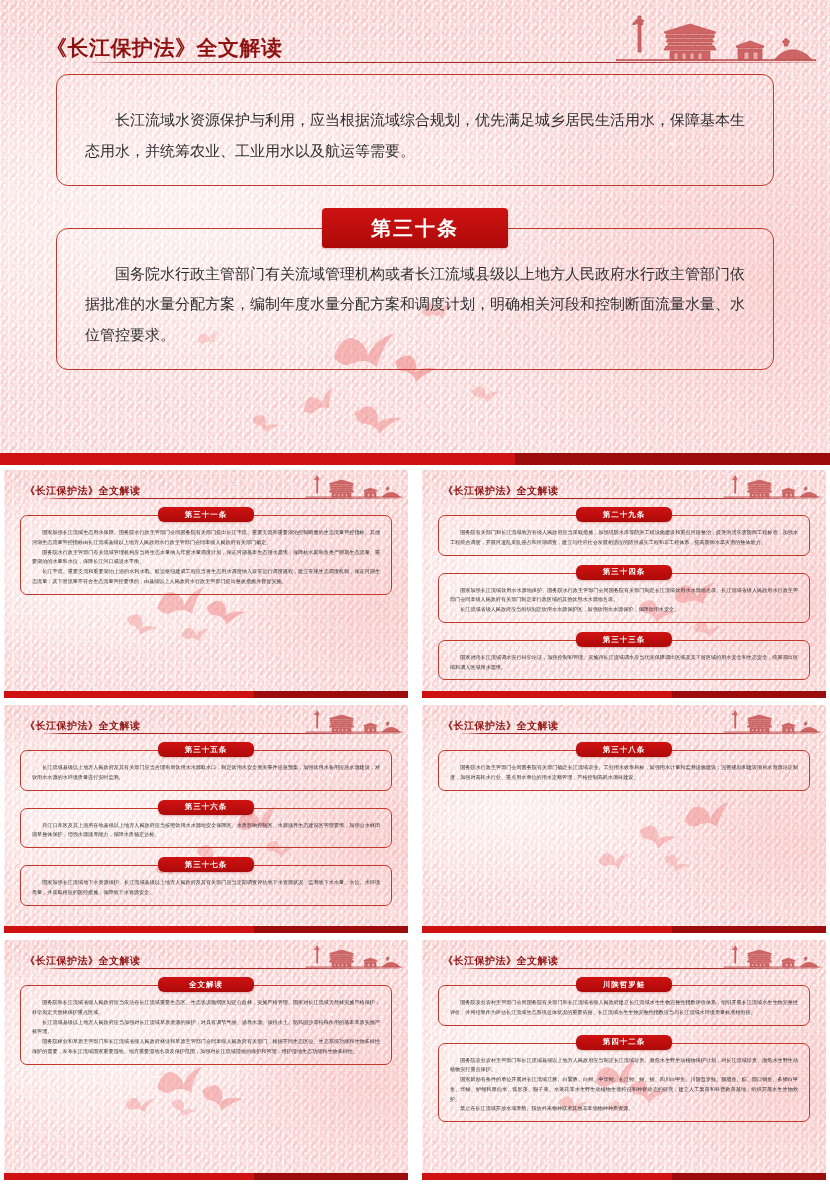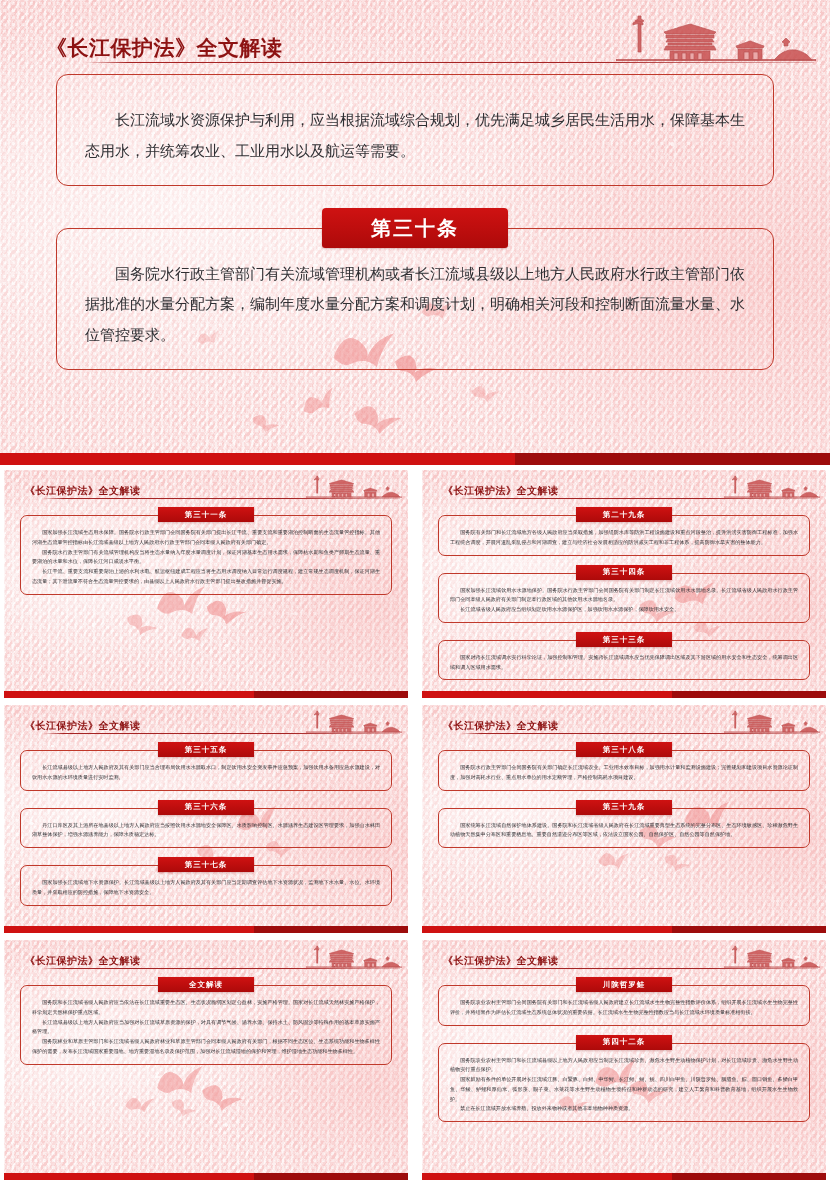--- a/index.html
+++ b/index.html
@@ -129,21 +129,21 @@
     grid-template-rows: 228px 228px 240px;
     column-gap: 14px; row-gap: 7px;
     padding: 0 4px;
   }
   .mini { width: 100%; height: 100%; }
   .mini .hdr { height: 28px; padding-left: 12px; padding-top: 4px; }
   .mini .chev { margin-right: 9px; }
   .mini .hdr-title { font-size: 10px; }
   .mini .hdr-rule { top: 28px; left: 38px; right: 8px; }
   .mini .skyline { right: 6px; top: 4px; width: 96px; height: 25px; }
-  .mini .badge { border-radius: 0; letter-spacing: 1px; }
+  .mini .badge { border-radius: 6px; letter-spacing: 1px; }
   .mini .card { border-radius: 7px; border-width: 1px; }
   .mini .card p { font-size: 5.1px; line-height: 1.92; }
   .mini .footbar { height: 7px; }
   .mini .footbar .fl { flex: 0 0 62%; }
   .mini .footbar .fr { flex: 1; }
 
   .mini .stack { padding: 0 16px; }
   .mini .grp { margin-top: 9px; }
   .mini .grp .badge { width: 96px; height: 15px; font-size: 7.5px; }
   .mini .grp .card { margin: -7px 0 0 0; padding: 12px 11px 7px; }
@@ -598,26 +598,20 @@
       </g>
     </svg>
   </span>
 <div class="stack">
           <div class="grp">
             <div class="badge">第三十八条</div>
             <div class="card">
               <p class="ind">国务院水行政主管部门会同国务院有关部门确定长江流域农业、工业用水效率目标，加强用水计量和监测设施建设；完善规划和建设项目水资源论证制度，加强对高耗水行业、重点用水单位的用水定额管理，严格控制高耗水项目建设。</p>
             </div>
           </div>
-          <div class="grp">
-            <div class="badge">第三十九条</div>
-            <div class="card">
-              <p class="ind">国家统筹长江流域自然保护地体系建设。国务院和长江流域省级人民政府在长江流域重要典型生态系统的完整分布区、生态环境敏感区、珍稀濒危野生动植物天然集中分布区和重要栖息地、重要自然遗迹分布区等区域，依法设立国家公园、自然保护区、自然公园等自然保护地。</p>
-            </div>
-          </div>
         </div>
       </div>
       <div class="footbar">
         <div class="fl"></div>
         <div class="fr"></div>
       </div>
     </div>
     <div class="slide mini">
       <div class="tex"></div>
       <div class="birds">

